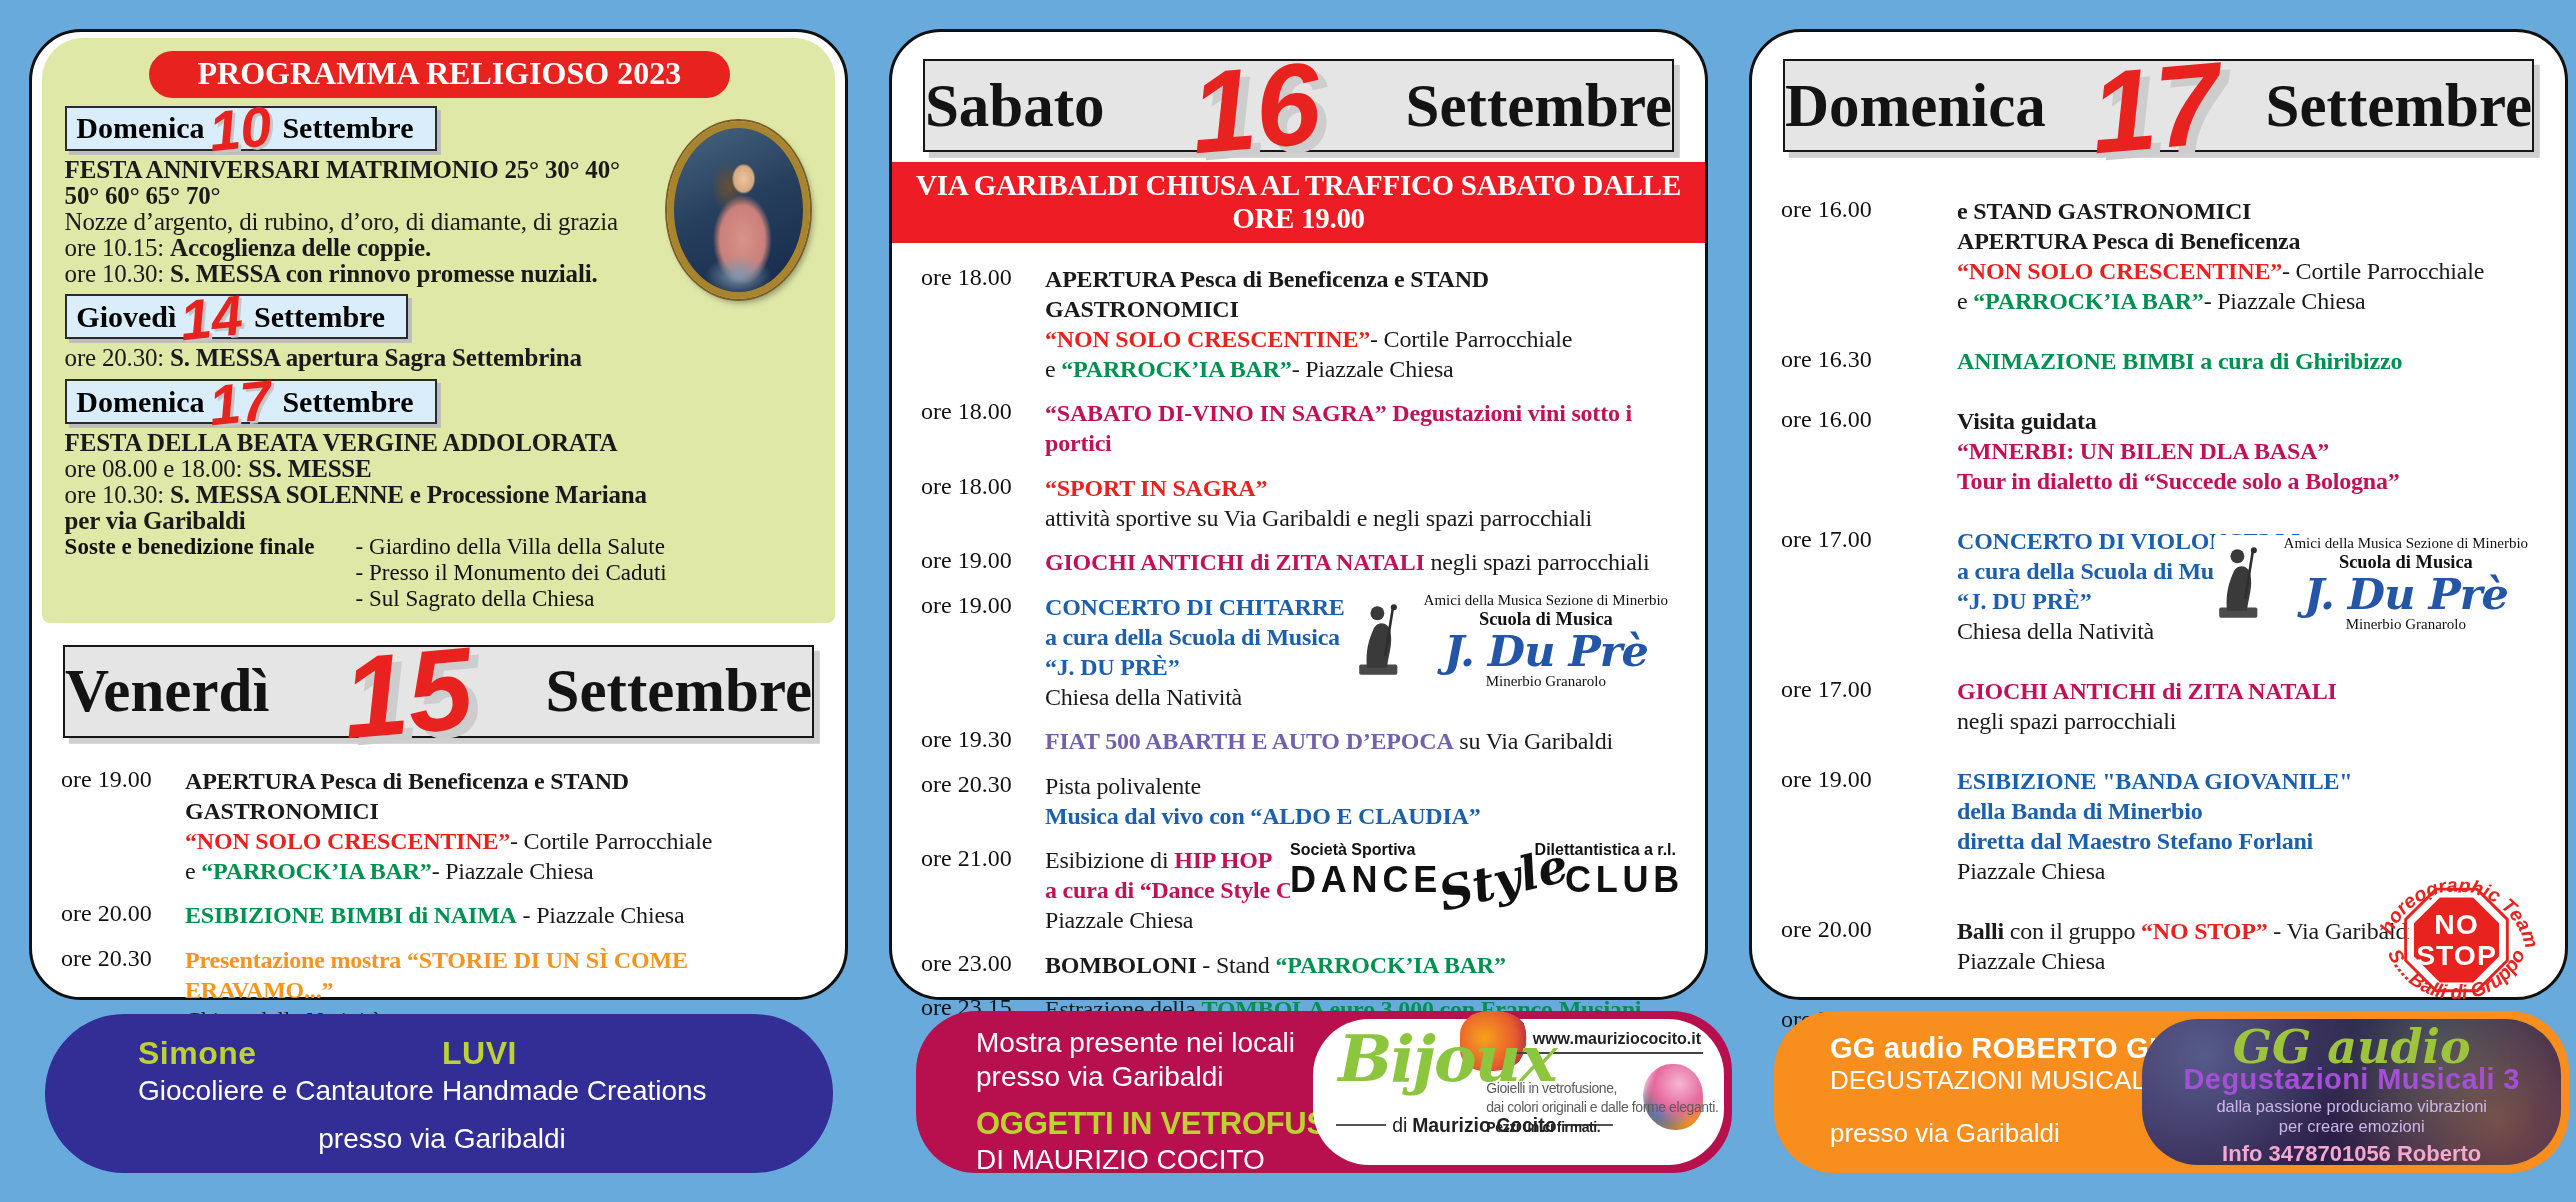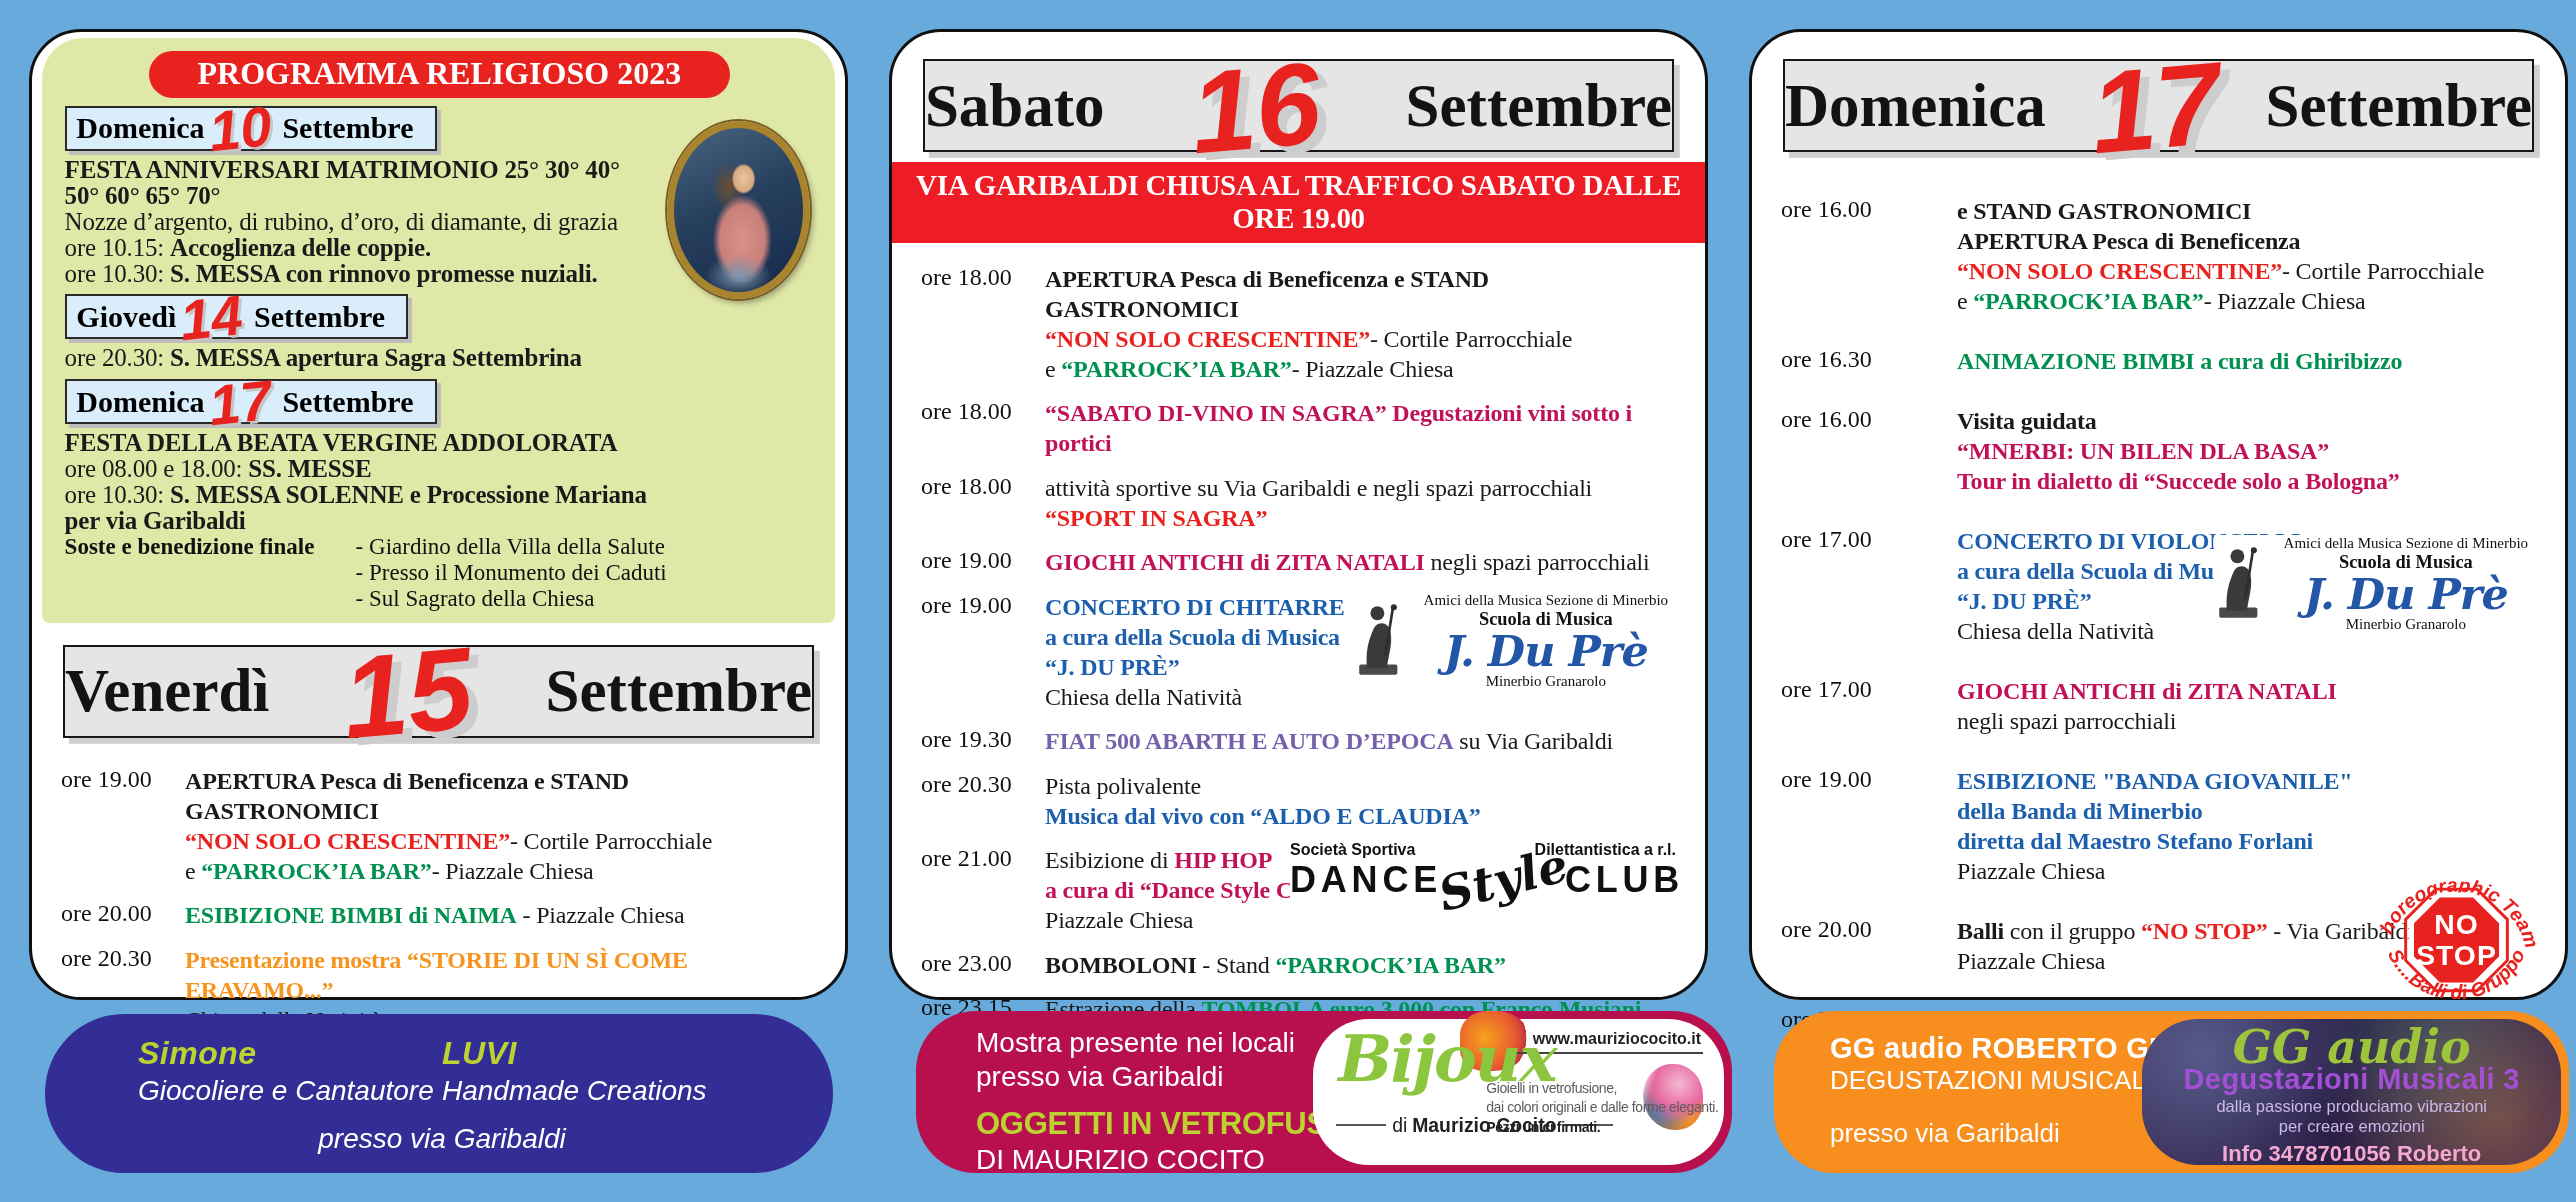--- a/index.html
+++ b/index.html
@@ -76,21 +76,21 @@
   .logo-dance-box { width:386px; font-family:"Liberation Sans", sans-serif; color:#101010; background:#fff; }
   .dance-top { display:flex; justify-content:space-between; font-size:16px; font-weight:700; }
   .dance-main { display:flex; align-items:center; justify-content:space-between; margin-top:0px; }
   .dance-word { font-size:36px; font-weight:700; letter-spacing:4.8px; }
   .dance-script { font-size:47px; font-style:italic; font-weight:700; font-family:"DejaVu Serif", serif;
                   transform:rotate(-14deg); line-height:0.8; margin:0 -3.9px; }
 
   
   .footer { position:absolute; font-family:"Liberation Sans", sans-serif; color:#fff; }
   .f1 { left:45px; top:1014px; width:788px; height:159px; background:#332d96; border-radius:79px;
-        padding:21.3px 87px 13.6px 93px; display:flex; flex-direction:column;font-style:italic; }
+        padding:21.3px 87px 13.6px 93px; display:flex; flex-direction:column; }
   .f1-row { display:flex; }
   .f1-col { width:50%; }
   .f1 .name { font-size:32px; font-weight:800; color:#bcd230; letter-spacing:0.5px; }
   .f1 .desc { font-size:28px; margin-top:2.9px; }
   .f1 .loc  { text-align:center; font-size:28px; margin-top:15.5px; }
 
   .f2 { left:916px; top:1011px; width:816px; height:162px; background:#b8104e; border-radius:60px; }
   .f2-left { position:absolute; left:60px; top:14.5px; }
   .f2 .l1, .f2 .l2 { font-size:28px; line-height:34px; }
   .f2 .hl { font-size:31px; font-weight:800; color:#bcd230; margin-top:12.6px; letter-spacing:-0.3px; }
@@ -233,22 +233,22 @@
         </div>
         <div class="event">
           <div class="time">ore 18.00</div>
           <div class="body">
             <div class="line"><span class="b" style="color: rgb(193, 17, 88);">“SABATO DI-VINO IN SAGRA”</span><span class="b" style="color: rgb(193, 17, 88);"> Degustazioni vini sotto i portici</span></div>
           </div>
         </div>
         <div class="event">
           <div class="time">ore 18.00</div>
           <div class="body">
+            <div class="line"><span class="b" style="color: rgb(232, 35, 31);">“SPORT IN SAGRA”</span></div>
             <div class="line"><span style="color: rgb(26, 26, 26);">attività sportive su Via Garibaldi e negli spazi parrocchiali</span></div>
-            <div class="line"><span class="b" style="color: rgb(232, 35, 31);">“SPORT IN SAGRA”</span></div>
           </div>
         </div>
         <div class="event">
           <div class="time">ore 19.00</div>
           <div class="body">
             <div class="line"><span class="b" style="color: rgb(193, 17, 88);">GIOCHI ANTICHI di ZITA NATALI</span><span style="color: rgb(26, 26, 26);"> negli spazi parrocchiali</span></div>
           </div>
         </div>
         <div class="event">
           <div class="time">ore 19.00</div>

